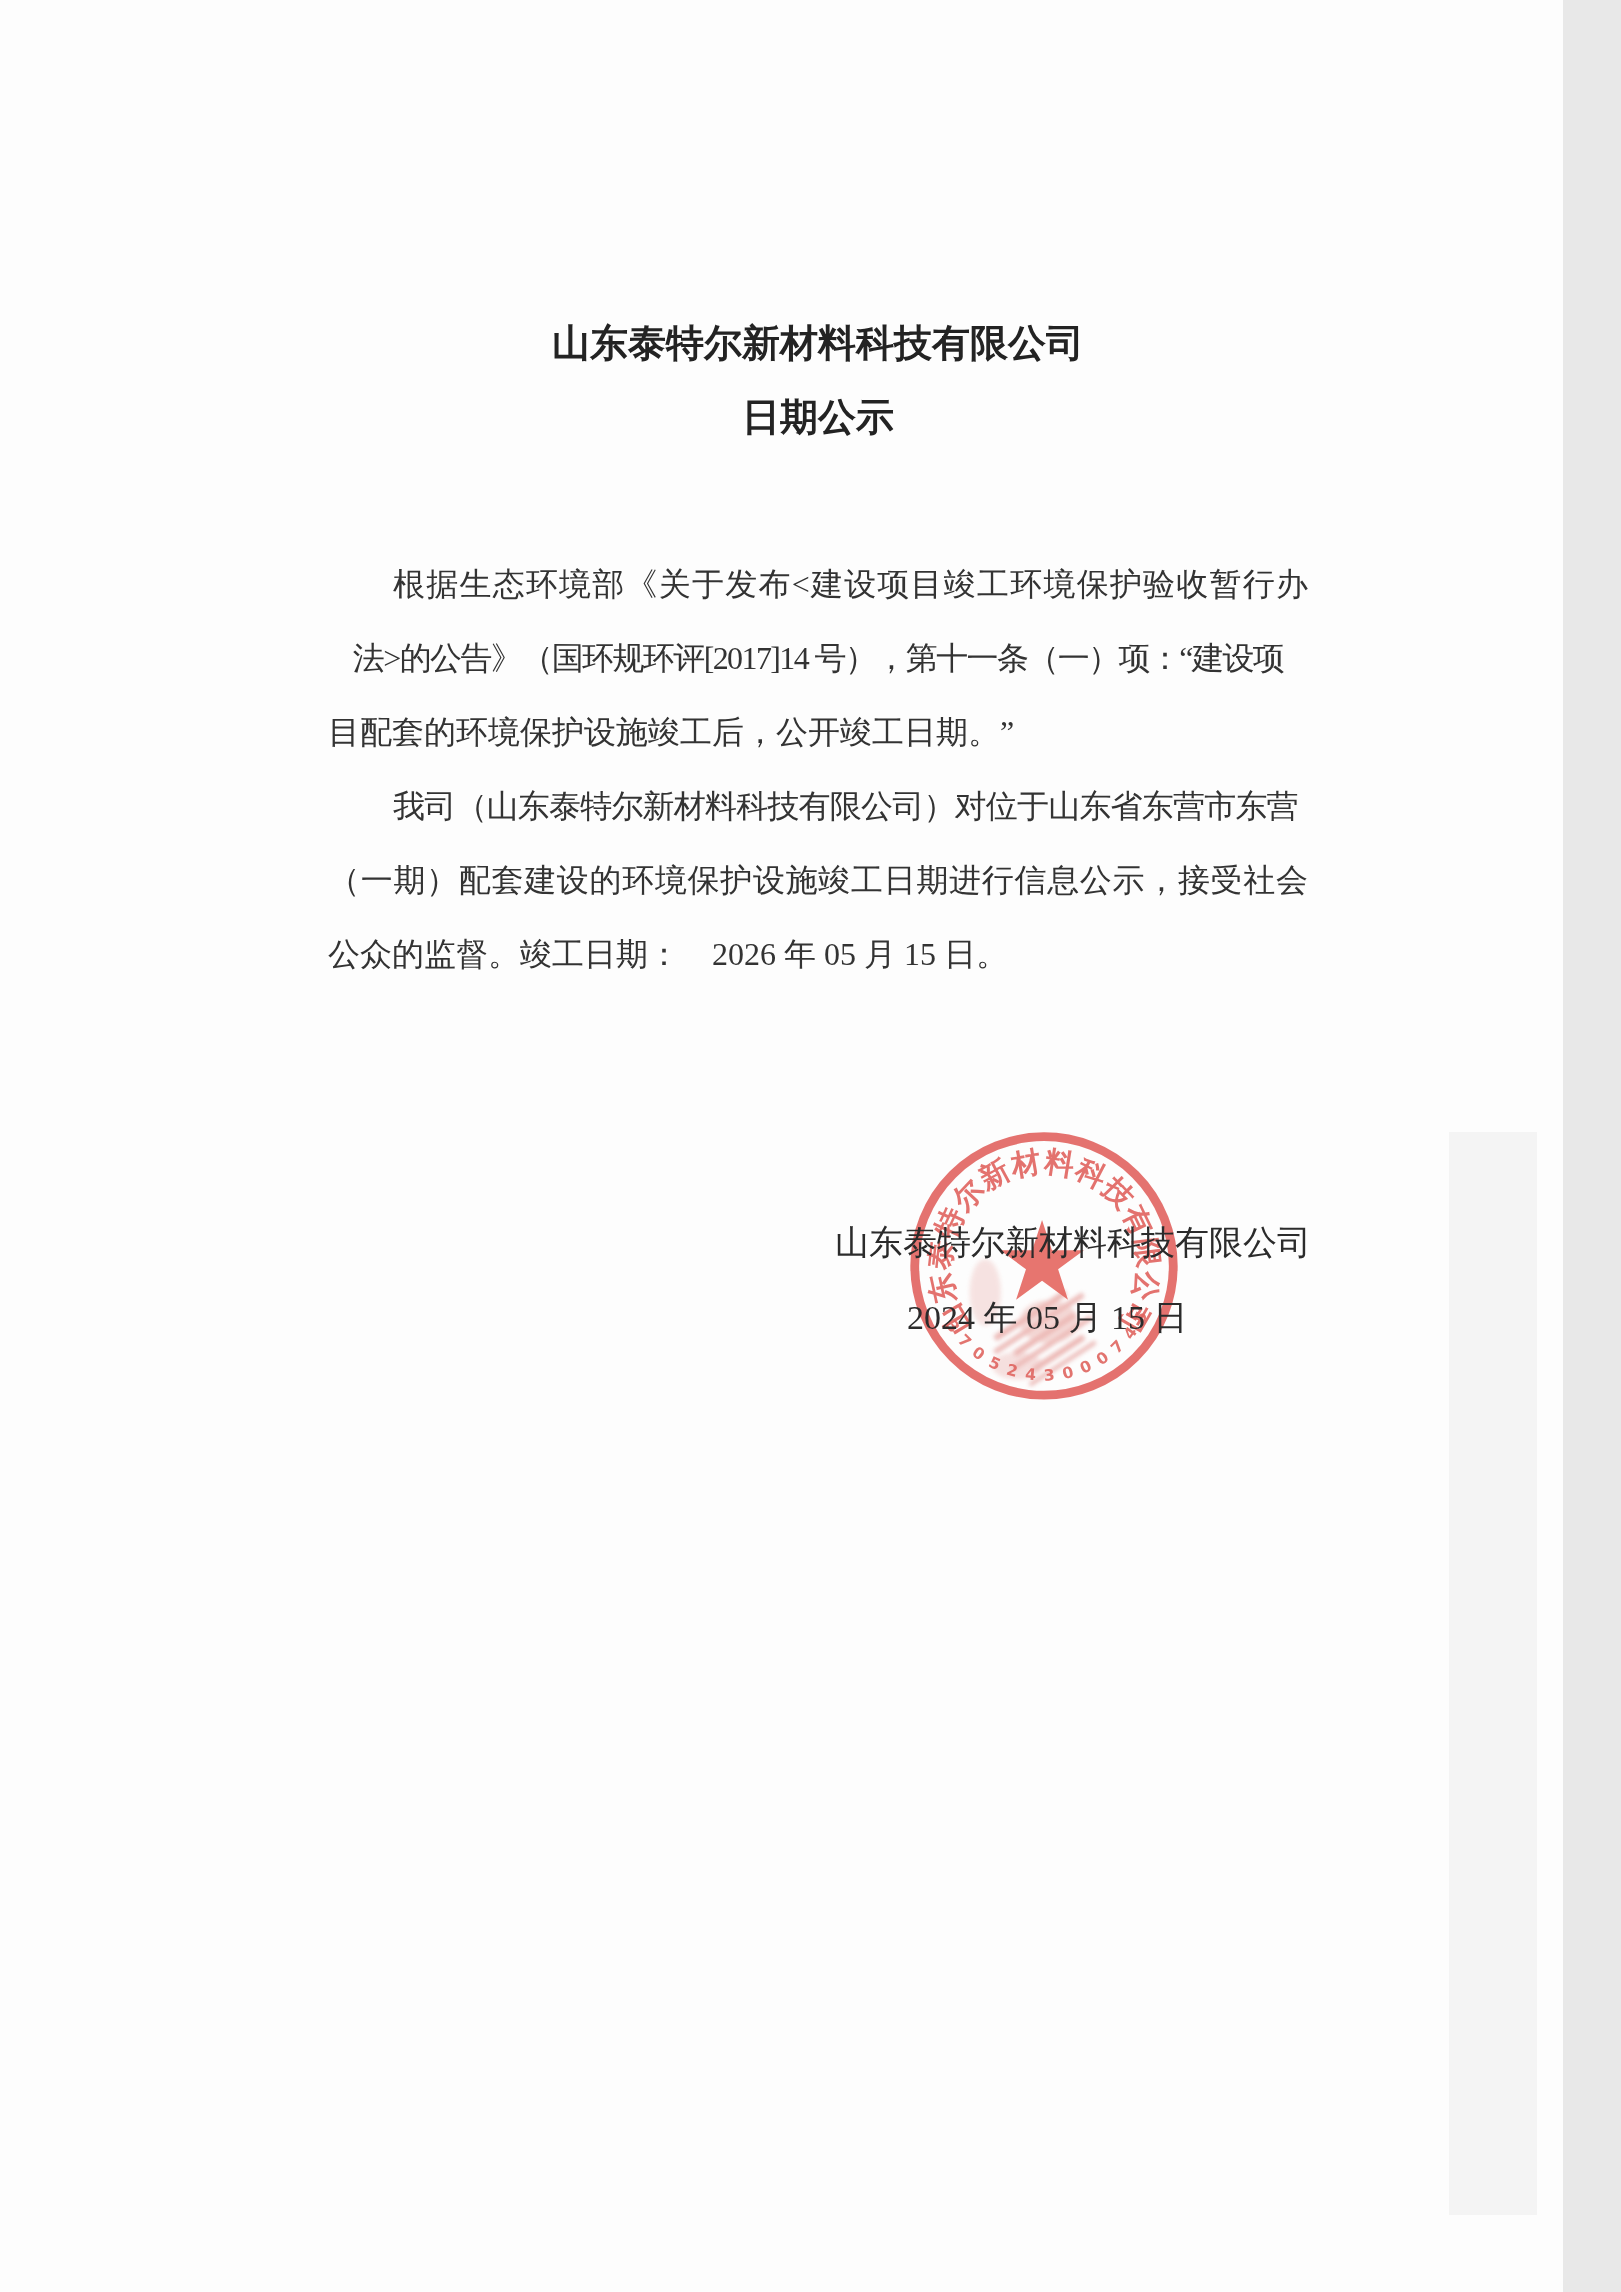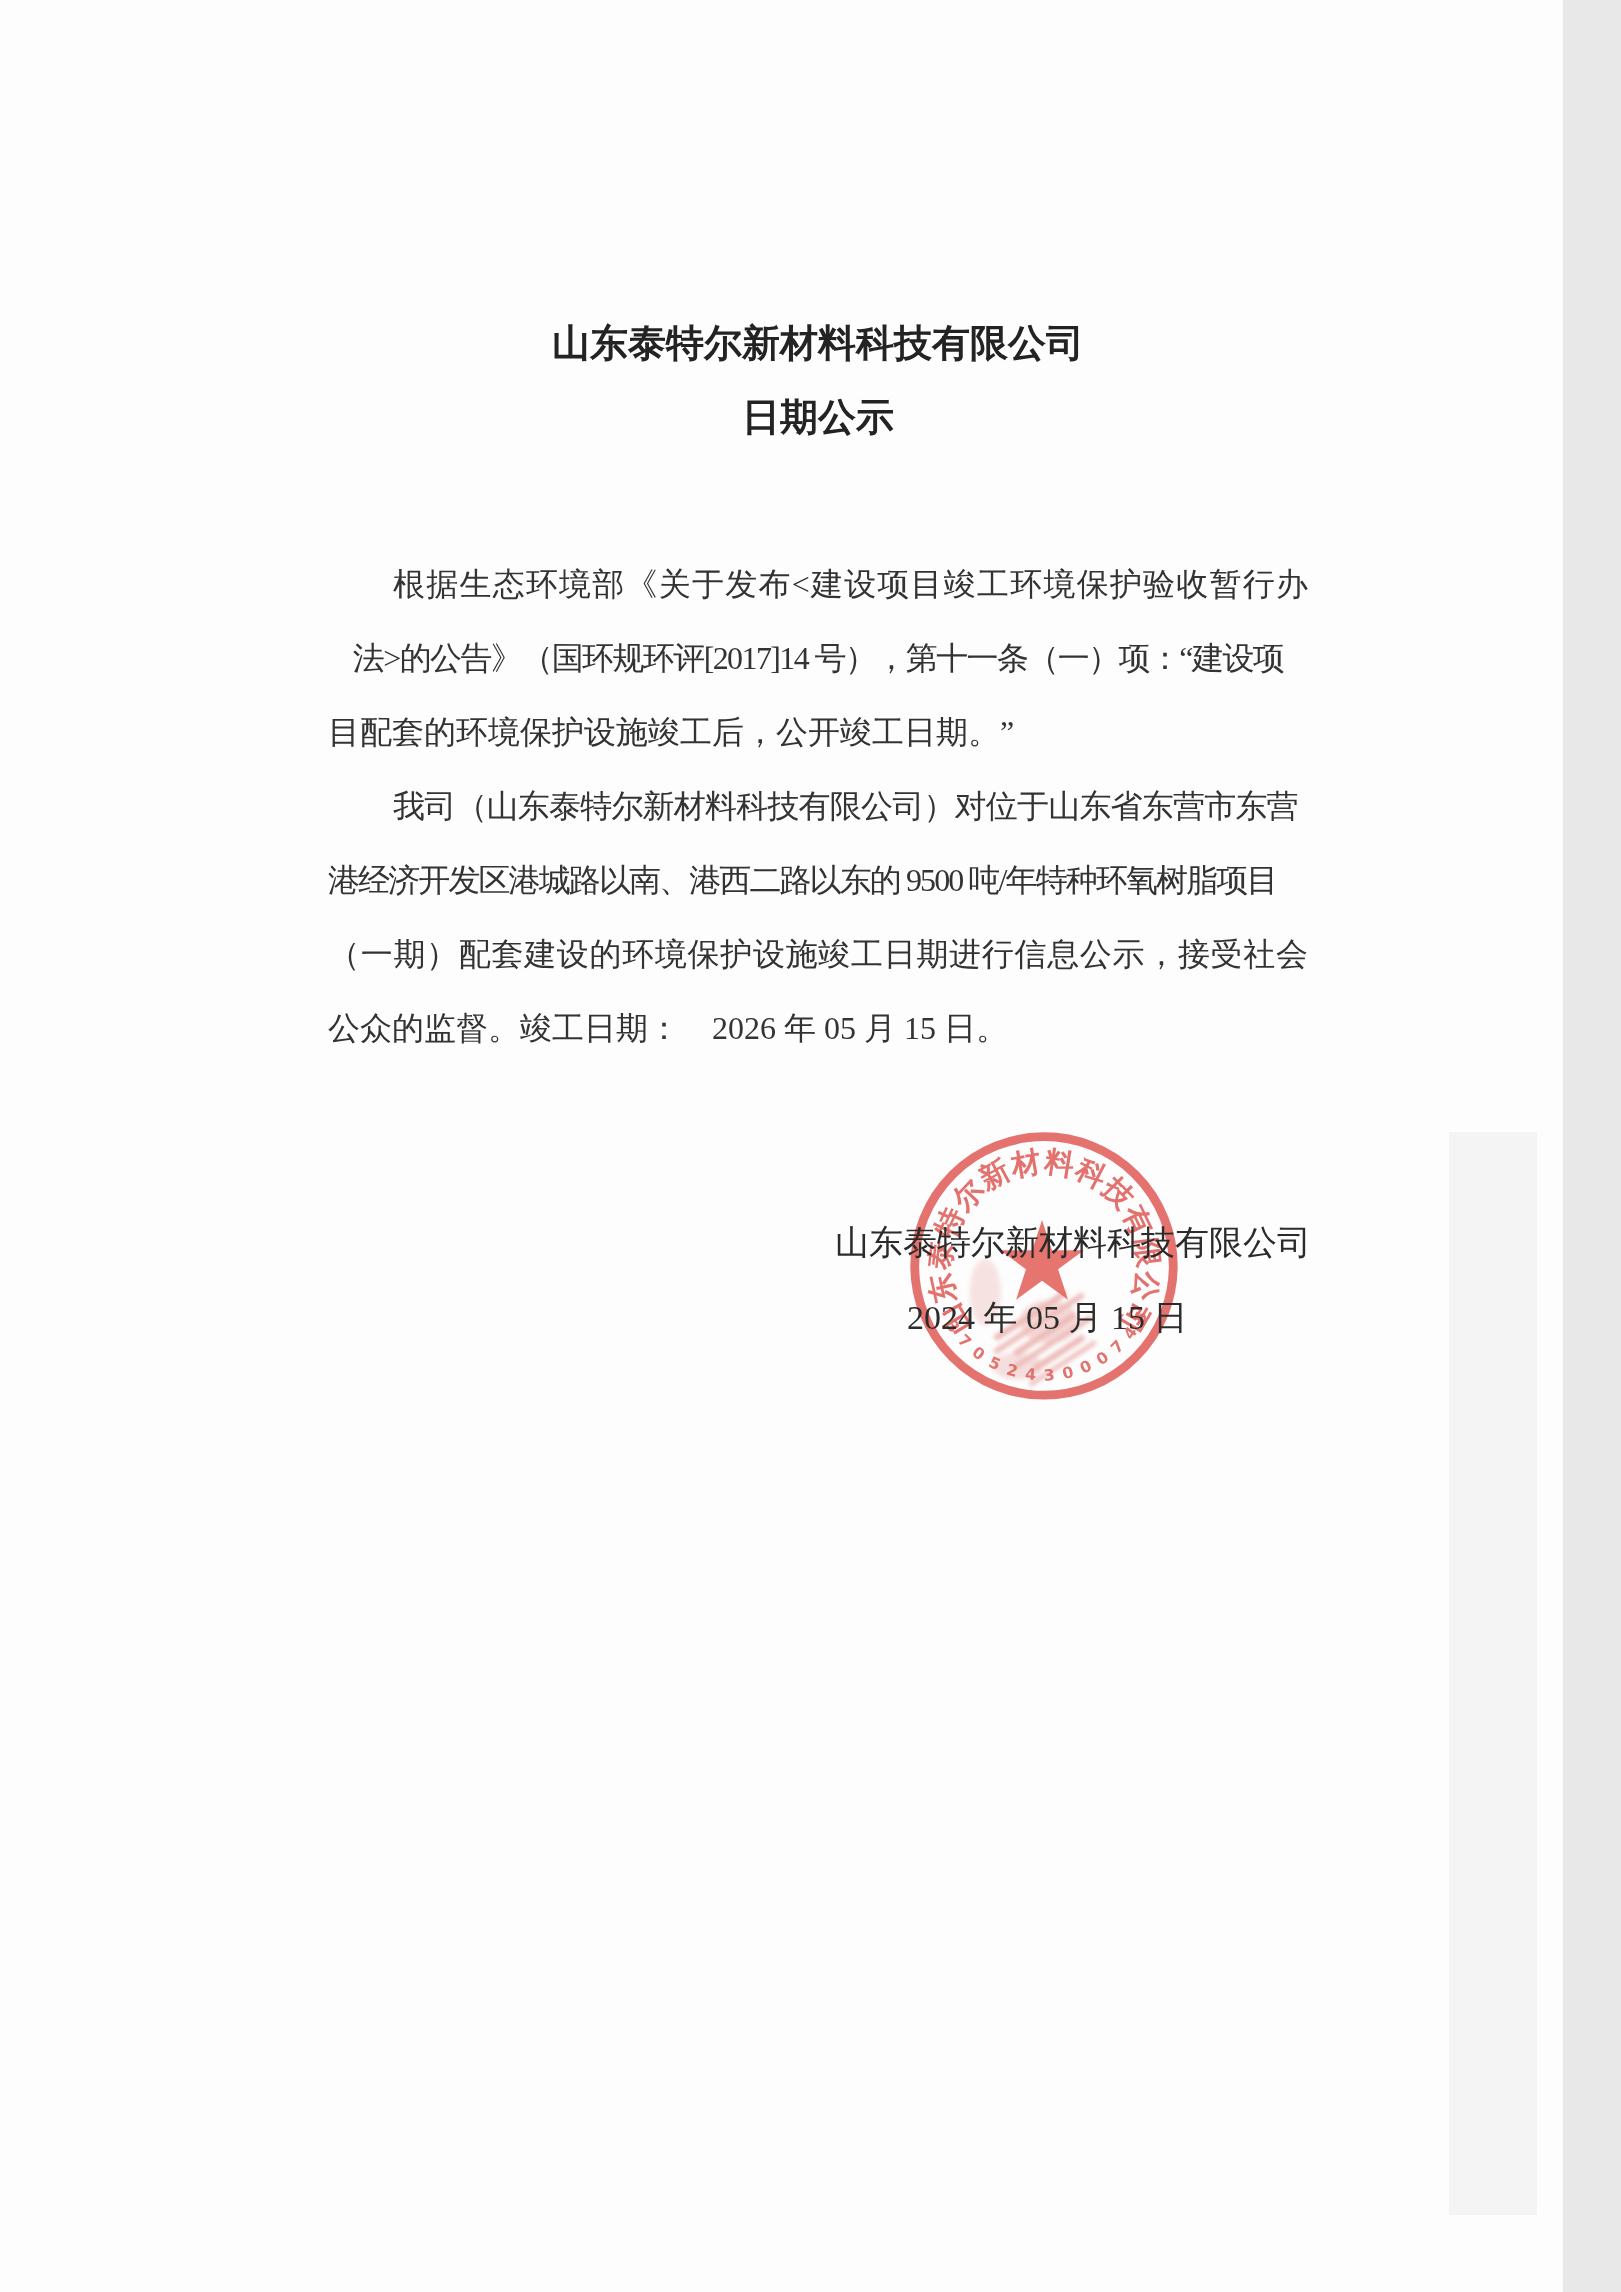--- a/index.html
+++ b/index.html
@@ -97,21 +97,20 @@
   <div class="title-block">
     <div class="title-line t1">山东泰特尔新材料科技有限公司</div>
     <div class="title-line t3">日期公示</div>
   </div>
 
   <div class="body-block">
     <div class="line indent jfull">根据生态环境部《关于发布&lt;建设项目竣工环境保护验收暂行办</div>
     <div class="line k2">法&gt;的公告》（国环规环评[2017]14 号），第十一条（一）项：“建设项</div>
     <div class="line">目配套的环境保护设施竣工后，公开竣工日期。”</div>
     <div class="line indent k1">我司（山东泰特尔新材料科技有限公司）对位于山东省东营市东营</div>
-    <div class="line k3">港经济开发区港城路以南、港西二路以东的 9500 吨/年特种环氧树脂项目</div>
     <div class="line jfull">（一期）配套建设的环境保护设施竣工日期进行信息公示，接受社会</div>
     <div class="line">公众的监督。竣工日期：　2026 年 05 月 15 日。</div>
   </div>
 
   <svg class="seal" viewBox="0 0 290 290" xmlns="http://www.w3.org/2000/svg">
     <defs>
       <path id="arcTop" d="M 71.5 209.7 A 96 96 0 1 1 218.5 209.7" fill="none"></path>
       <path id="arcBottom" d="M 39 197.5 A 117 117 0 0 0 251 197.5" fill="none"></path>
       <filter id="smudgeBlur" x="-30%" y="-30%" width="160%" height="160%">
         <feGaussianBlur stdDeviation="2.2"></feGaussianBlur>

